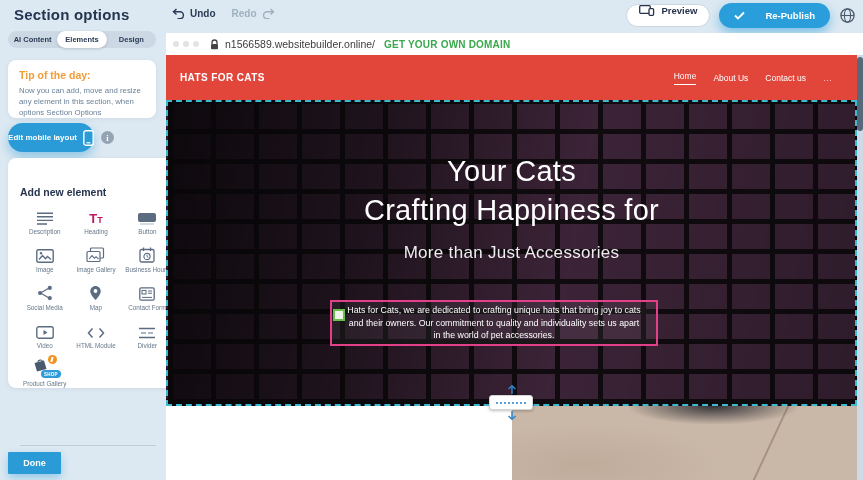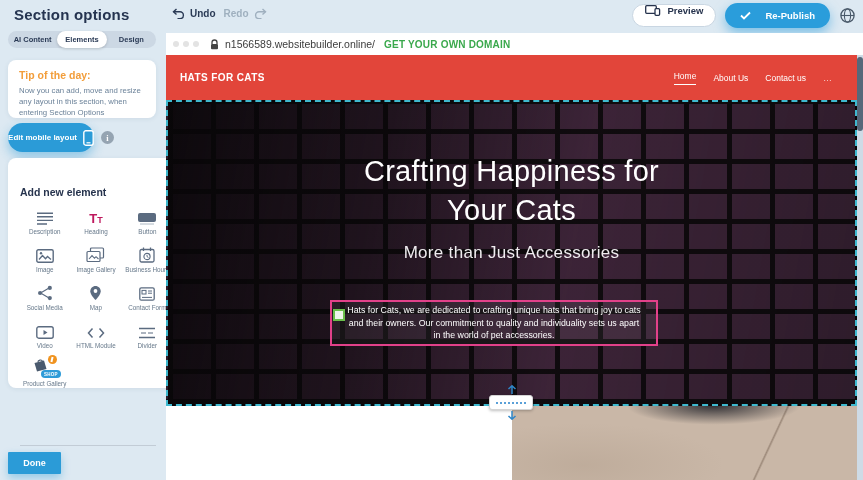--- a/index.html
+++ b/index.html
@@ -3,26 +3,26 @@
 <meta charset="utf-8">
 <style>
   *{margin:0;padding:0;box-sizing:border-box}
   html,body{width:863px;height:480px;overflow:hidden}
   body{font-family:"Liberation Sans",sans-serif;background:#dde9f2}
   svg{display:block}
   .app{position:relative;width:863px;height:480px;background:#dde9f2;overflow:hidden}
 
   
   .page-title{position:absolute;left:14px;top:6px;font-size:15px;font-weight:bold;color:#253450;letter-spacing:.2px}
-  .undoredo{position:absolute;left:172px;top:8px;display:flex;align-items:center;gap:8px}
+  .undoredo{position:absolute;left:172px;top:8px;display:flex;align-items:center;gap:16px}
   .ur-btn{display:flex;align-items:center;gap:5px;font-size:10px;font-weight:bold;color:#2a3a55;cursor:pointer}
   .ur-btn.disabled{color:#9fb0bf}
   .top-right{position:absolute;right:7px;top:3px;display:flex;align-items:center;gap:9px}
   .btn-preview{display:flex;align-items:flex-start;gap:6px;background:#fff;border:1px solid #c9d6e2;border-radius:13px;height:23px;padding:0 12px;font-size:9.5px;font-weight:bold;color:#26334d;cursor:pointer}
-  .btn-republish{display:flex;align-items:center;gap:14px;background:#2a9ddb;border:none;border-radius:14px;height:25px;padding:0 15px;font-size:9.5px;font-weight:bold;color:#fff;box-shadow:0 5px 12px rgba(42,157,219,.55);cursor:pointer}
+  .btn-republish{display:flex;align-items:center;gap:20px;background:#2a9ddb;border:none;border-radius:14px;height:25px;padding:0 15px;font-size:9.5px;font-weight:bold;color:#fff;box-shadow:0 5px 12px rgba(42,157,219,.55);cursor:pointer}
   .globe{cursor:pointer}
 
   
   .tabs{position:absolute;left:8px;top:31px;width:148px;height:17px;background:#ccd8e4;border-radius:9px;display:flex}
   .tab{flex:1;display:flex;align-items:center;justify-content:center;font-size:7.5px;font-weight:bold;color:#2a3a55;cursor:pointer;border-radius:9px}
   .tab.active{background:#fff;box-shadow:0 1px 3px rgba(0,0,0,.18)}
   .card{position:absolute;background:#fff;border-radius:8px;box-shadow:0 1px 5px rgba(30,60,90,.08)}
   .tip-card{left:8px;top:60px;width:148px;height:58px;padding:9px 11px}
   .tip-title{color:#f29d3a;font-size:10.5px;font-weight:bold}
   .tip-body{margin-top:5px;font-size:7.8px;color:#6b8299;line-height:1.4}
@@ -143,21 +143,21 @@
   </div>
 
   <div class="tabs">
     <div class="tab">AI Content</div>
     <div class="tab active">Elements</div>
     <div class="tab">Design</div>
   </div>
 
   <div class="card tip-card">
     <div class="tip-title">Tip of the day:</div>
-    <div class="tip-body">Now you can add, move and resize any layout in this section, when entering Section Options</div>
+    <div class="tip-body">Now you can add, move and resize any element in this section, when options Section Options</div>
   </div>
 
   <button class="btn-mobile">
     <span>Edit mobile layout</span>
     <span>
         <svg width="11" height="16" viewBox="0 0 11 16">
           <rect x="0.8" y="0.8" width="9.4" height="14.4" rx="2" stroke="#fff" stroke-width="1.4" fill="none"></rect>
           <path d="M3.5 12.8h4" stroke="#fff" stroke-width="1.2"></path>
         </svg>
       </span>
@@ -330,22 +330,22 @@
         <span class="nav">
           <span class="nav-link active">Home</span>
           <span class="nav-link">About Us</span>
           <span class="nav-link">Contact us</span>
           <span class="nav-link more">…</span>
         </span>
       </div>
 
       <div class="hero">
         <div class="h1">
+          <div>Your Cats</div>
           <div>Crafting Happiness for</div>
-          <div>Your Cats</div>
         </div>
         <div class="h2">More than Just Accessories</div>
         <div class="tbox">
           <span class="handle"></span>
           <p>Hats for Cats, we are dedicated to crafting unique hats that bring joy to cats and their owners. Our commitment to quality and individuality sets us apart in the world of pet accessories.</p>
         </div>
       </div>
 
       <div class="sect2">
         <div class="carpet"></div>

